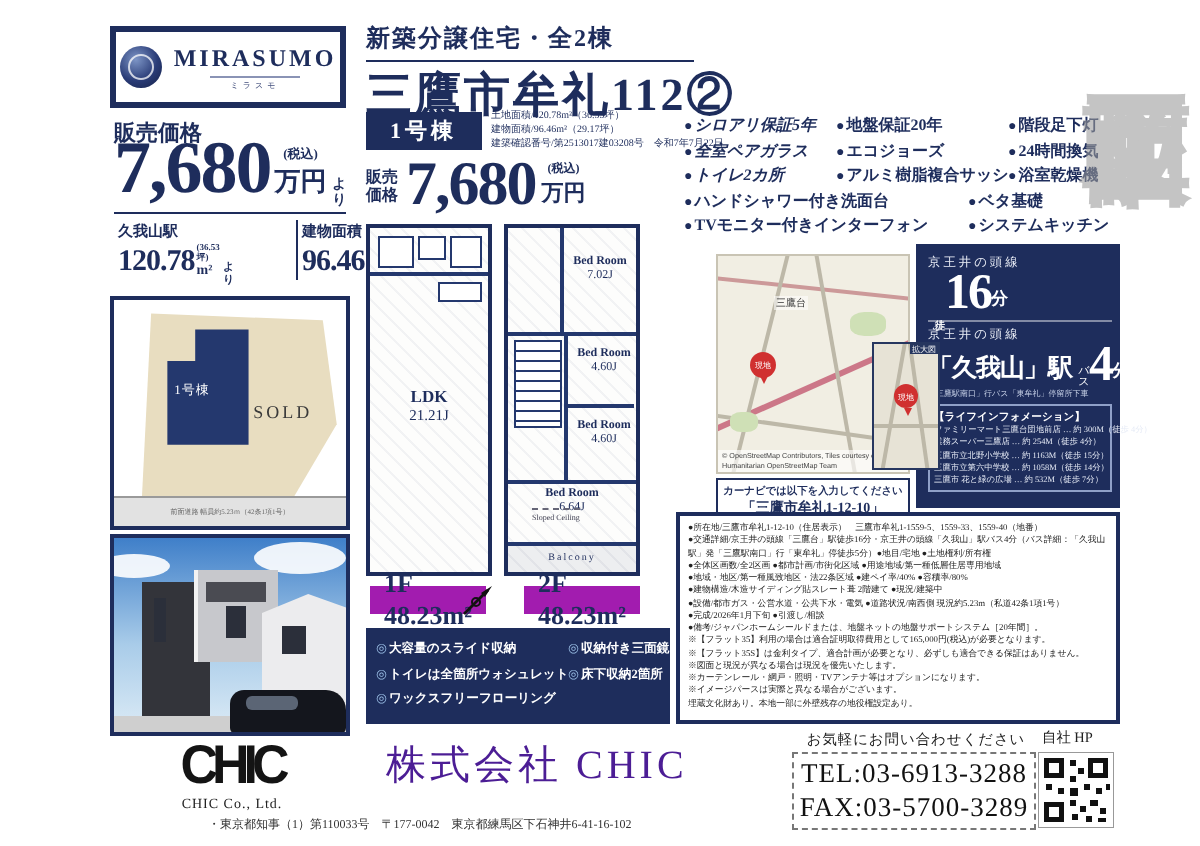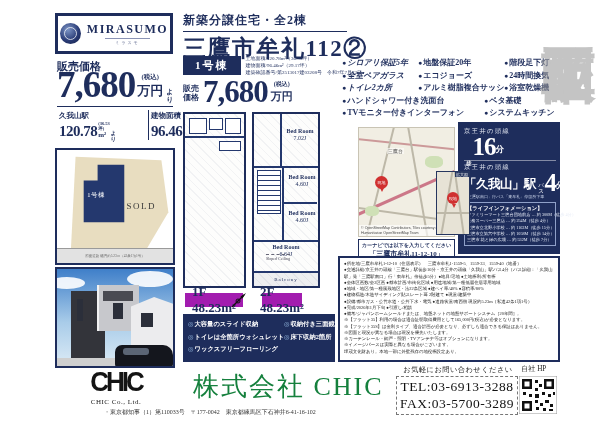--- a/index.html
+++ b/index.html
@@ -166,21 +166,21 @@
   .life-item{font-size:4.2px;color:#e6ebf6;line-height:1.5;white-space:nowrap;}
   
   .remarks{left:338px;top:256px;width:222px;height:106px;background:#fff;
     border:2px solid #1e2d5c;box-sizing:border-box;padding:3px 4px;z-index:10;}
   .remark-line{font-size:4.4px;line-height:1.42;color:#222;}
   
   .f-logo{left:76px;top:369px;width:80px;text-align:center;}
   .f-logo-glyph{font-family:"Liberation Sans",sans-serif;font-weight:900;font-size:26px;
     letter-spacing:-3px;color:#141414;line-height:1;transform:scaleY(1.05);}
   .f-logo-sub{font-size:7px;color:#222;margin-top:3px;letter-spacing:.5px;}
-  .f-company{left:193px;top:369px;font-size:26px;color:#15803d;letter-spacing:2px;white-space:nowrap;}
+  .f-company{left:193px;top:369px;font-size:20px;color:#4c1d95;letter-spacing:2px;white-space:nowrap;}
   .f-license{left:104px;top:408px;font-size:6px;color:#333;white-space:nowrap;}
   .f-contact{left:398px;top:365px;width:120px;text-align:center;font-size:7.2px;color:#222;letter-spacing:.5px;}
   .f-telbox{left:396px;top:376px;width:122px;height:39px;border:1.5px dashed #777;
     box-sizing:border-box;text-align:center;padding-top:2px;}
   .f-tel{font-size:13.5px;color:#111;letter-spacing:.5px;line-height:1.25;white-space:nowrap;}
   .f-hp{left:521px;top:364px;font-size:7.2px;color:#222;text-align:right;}
   .qr{left:519px;top:376px;width:38px;height:38px;}
 </style>
 </head>
 <body>
@@ -273,20 +273,24 @@
     <span class="unit-man">万円</span>
   </span>
 </div>
 
 <div class="abs plan plan1">
   <div class="fixture" style="left:4px;top:4px;width:16px;height:14px;"></div>
   <div class="fixture" style="left:24px;top:4px;width:12px;height:10px;"></div>
   <div class="fixture" style="left:40px;top:4px;width:14px;height:14px;"></div>
   <div class="pline" style="left:0;top:22px;width:100%;height:1.5px;"></div>
   <div class="fixture" style="left:34px;top:27px;width:20px;height:8px;"></div>
+  <div class="room-label" style="left:0;top:80px;width:100%;">
+    <span class="ldk-name">LDK</span>
+    <span class="ldk-size">21.21J</span>
+  </div>
 </div>
 
 <div class="abs plan plan2">
   <div class="pline" style="left:0;top:52px;width:100%;height:1.5px;"></div>
   <div class="pline" style="left:26px;top:0;width:1.5px;height:52px;"></div>
   <div class="room-label" style="left:26px;top:14px;width:40px;">
     <span class="room-name">Bed Room</span>
     <span class="room-size">7.02J</span>
   </div>
   <div class="stairs"></div>
@@ -312,21 +316,21 @@
 </div>
 
 <div class="abs plan-area-label" style="left:185px;width:58px;">1F 48.23m²</div>
 <div class="abs compass">
   <svg width="22" height="22" viewBox="0 0 22 22">
     <line x1="4" y1="18" x2="16" y2="6" stroke="#111" stroke-width="1.4"></line>
     <polygon points="18,4 12.5,7.5 14.5,9.5" fill="#111"></polygon>
     <circle cx="10" cy="12" r="2" fill="none" stroke="#111" stroke-width="1"></circle>
   </svg>
 </div>
-<div class="abs plan-area-label" style="left:262px;width:40px;">2F 48.23m²</div>
+<div class="abs plan-area-label" style="left:262px;width:58px;">2F 48.23m²</div>
 
 <div class="abs interior-band">
   <div class="int-col int-col1">
     <div class="int-item">大容量のスライド収納</div>
     <div class="int-item">トイレは全箇所ウォシュレット</div>
     <div class="int-item">ワックスフリーフローリング</div>
   </div>
   <div class="int-col">
     <div class="int-item">収納付き三面鏡</div>
     <div class="int-item">床下収納2箇所</div>
@@ -379,21 +383,21 @@
   <div class="mline gray" style="left:8px;top:-4px;width:1.5px;height:80px;transform:rotate(10deg);"></div>
   <div class="mline gray" style="left:22px;top:-4px;width:1.5px;height:80px;transform:rotate(-8deg);"></div>
   <div class="mline gray" style="left:-4px;top:40px;width:44px;height:1.5px;"></div>
   <div class="pin" style="left:10px;top:20px;width:12px;height:12px;">
     <span>現地</span>
   </div>
 </div>
 
 <div class="abs navi-box">
   <div class="navi1">カーナビでは以下を入力してください</div>
-  <div class="navi2">「三鷹市牟礼11-12-10」</div>
+  <div class="navi2">「三鷹市牟礼1-12-10」</div>
 </div>
 
 <div class="abs panel">
   <div class="acc-line">京王井の頭線</div>
   <div class="acc-row">
     <span class="acc-mode">徒歩</span>
     <span class="acc-time">16</span>
     <span class="acc-min">分</span>
   </div>
   <div class="acc-div"></div>

